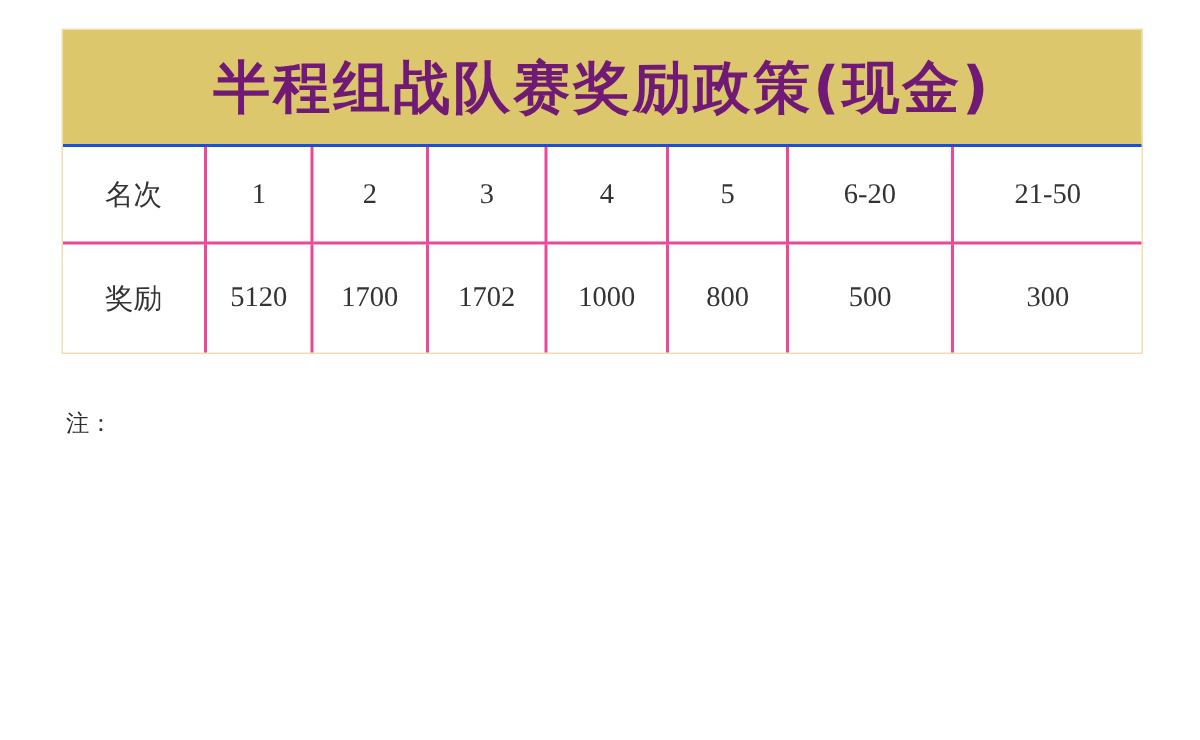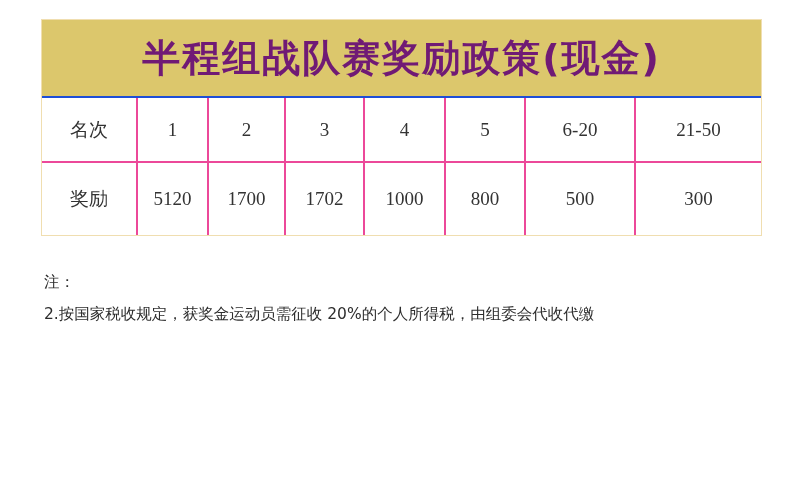--- a/index.html
+++ b/index.html
@@ -76,14 +76,13 @@
       <td>800</td>
       <td>500</td>
       <td>300</td>
     </tr>
   </tbody>
     </table>
 </div>
 
 <div class="notes">
   <p>注：</p>
-  <p>2.按国家税收规定，获奖金运动员需征收 20%的个人所得税，由组委会代收代缴</p>
 </div>
 
 </body></html>

